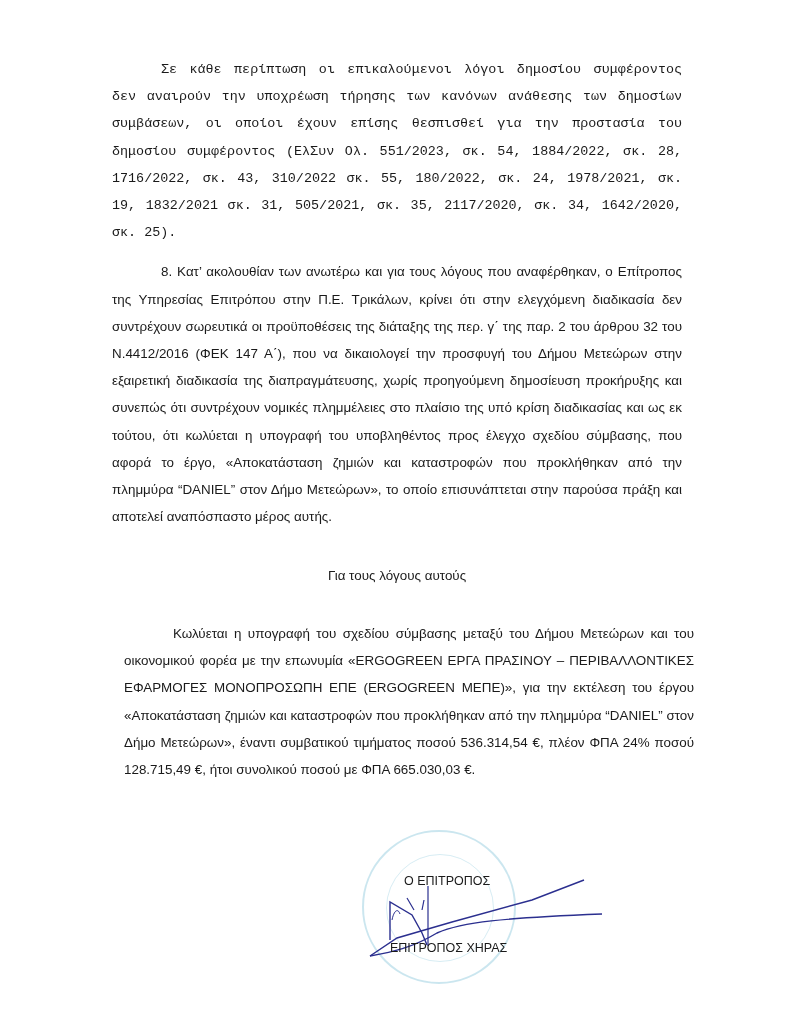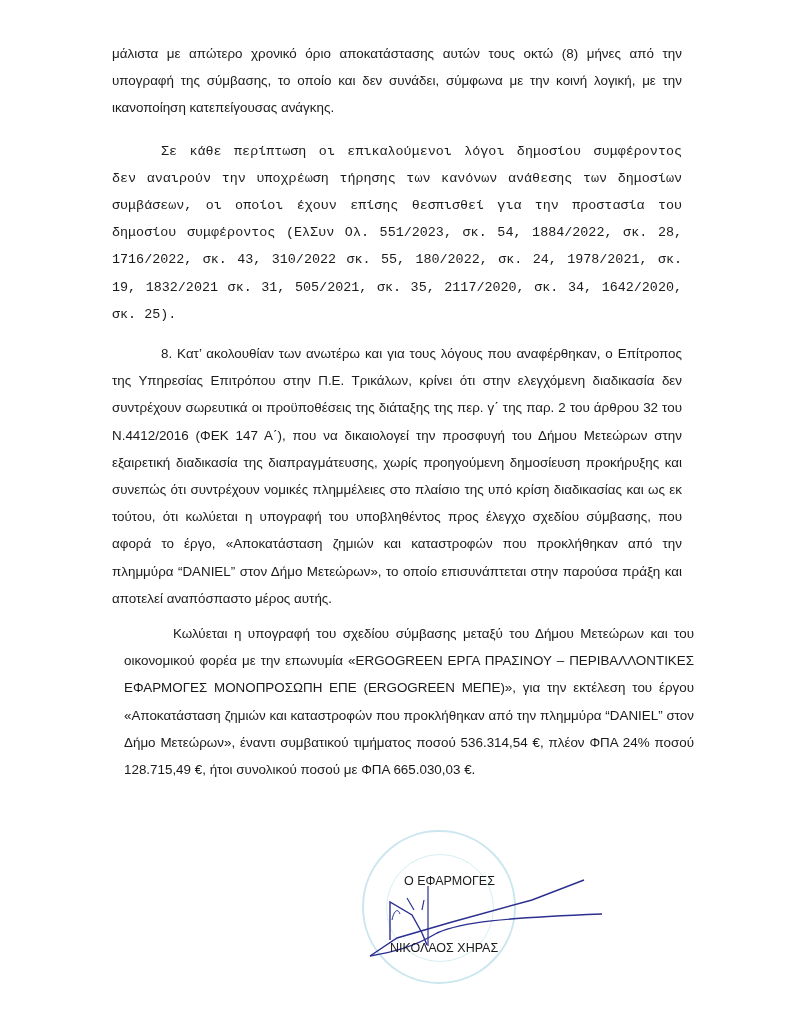--- a/index.html
+++ b/index.html
@@ -19,37 +19,37 @@
   .stamp-inner { position:absolute; left:22px; top:22px; width:106px; height:106px; border-radius:50%;
            border:1px solid rgba(140,200,220,0.35); }
   .sig-title { position:absolute; left:52px; top:44px; font-size:12.5px; color:#1a1a1a; }
   .sig-name { position:absolute; left:38px; top:111px; font-size:12.5px; color:#1a1a1a; }
   .sig-svg { position:absolute; left:0; top:0; }
 </style>
 </head>
 <body>
 
 <div class="page">
-  <p class="para p1">μάλιστα με απώτερο χρονικό όριο αποκατάστασης αυτών τους οκτώ  (8) μήνες από την υπογραφή της σύμβασης, το οποίο και δεν συνάδει, σύμφωνα με την κοινή λογική, με την ικανοποίηση κατεπείγουσας ανάγκης.</p>
   <p class="para indent p2">Σε κάθε περίπτωση οι επικαλούμενοι λόγοι δημοσίου συμφέροντος δεν αναιρούν την υποχρέωση τήρησης των κανόνων ανάθεσης των δημοσίων συμβάσεων, οι οποίοι έχουν επίσης θεσπισθεί για την προστασία του δημοσίου συμφέροντος (ΕλΣυν Ολ. 551/2023, σκ. 54, 1884/2022, σκ. 28, 1716/2022, σκ. 43, 310/2022 σκ. 55, 180/2022, σκ. 24, 1978/2021, σκ. 19, 1832/2021 σκ. 31, 505/2021, σκ. 35, 2117/2020, σκ. 34, 1642/2020, σκ. 25).</p>
   <p class="para indent p3">8. Κατ’ ακολουθίαν των ανωτέρω και για τους λόγους που αναφέρθηκαν, ο Επίτροπος της Υπηρεσίας Επιτρόπου στην Π.Ε. Τρικάλων, κρίνει ότι στην ελεγχόμενη διαδικασία δεν συντρέχουν σωρευτικά οι προϋποθέσεις της διάταξης της περ. γ΄ της παρ. 2 του άρθρου 32 του Ν.4412/2016 (ΦΕΚ 147 Α΄), που να δικαιολογεί την προσφυγή του Δήμου Μετεώρων στην εξαιρετική διαδικασία της διαπραγμάτευσης, χωρίς προηγούμενη δημοσίευση προκήρυξης και συνεπώς ότι συντρέχουν νομικές πλημμέλειες στο πλαίσιο της υπό κρίση διαδικασίας και ως εκ τούτου, ότι  κωλύεται η υπογραφή του υποβληθέντος προς έλεγχο σχεδίου σύμβασης, που αφορά το έργο, «Αποκατάσταση ζημιών και καταστροφών που προκλήθηκαν από την πλημμύρα “DANIEL” στον Δήμο Μετεώρων», το οποίο επισυνάπτεται στην παρούσα πράξη και αποτελεί αναπόσπαστο μέρος αυτής.</p>
 
+  <div class="heading">Για τους λόγους αυτούς</div>
 
   <div class="decision">
     <p class="para indent">Κωλύεται η υπογραφή του σχεδίου σύμβασης μεταξύ του Δήμου Μετεώρων  και του οικονομικού φορέα με την επωνυμία «ERGOGREEN ΕΡΓΑ ΠΡΑΣΙΝΟΥ – ΠΕΡΙΒΑΛΛΟΝΤΙΚΕΣ ΕΦΑΡΜΟΓΕΣ ΜΟΝΟΠΡΟΣΩΠΗ ΕΠΕ (ERGOGREEN ΜΕΠΕ)», για την εκτέλεση του έργου «Αποκατάσταση ζημιών και καταστροφών που προκλήθηκαν από την πλημμύρα “DANIEL” στον Δήμο Μετεώρων», έναντι συμβατικού τιμήματος  ποσού  536.314,54 €, πλέον ΦΠΑ 24% ποσού 128.715,49 €, ήτοι συνολικού ποσού με ΦΠΑ 665.030,03 €.</p>
   </div>
 
   <div class="signature-block">
     <div class="stamp">
       <div class="stamp-inner"></div>
     </div>
-    <div class="sig-title">Ο ΕΦΑΡΜΟΓΕΣ</div>
+    <div class="sig-title">Ο ΕΠΙΤΡΟΠΟΣ</div>
     <svg class="sig-svg" width="260" height="160" viewBox="0 0 260 160">
       <path d="M18 126 L45 108 L 100 92 L 180 70 L 232 50" stroke="#2b2f8f" stroke-width="1.4" fill="none"></path>
       <path d="M18 126 C 40 122, 60 118, 85 103 C 110 92, 150 88, 250 84" stroke="#2b2f8f" stroke-width="1.4" fill="none"></path>
       <path d="M38 110 L 38 72 L 60 85 L 70 103 L 75 115" stroke="#2b2f8f" stroke-width="1.4" fill="none"></path>
       <path d="M55 68 L 62 80 M 70 80 L 72 70" stroke="#2b2f8f" stroke-width="1.2" fill="none"></path>
       <path d="M76 56 L 76 116" stroke="#2b2f8f" stroke-width="1.2" fill="none"></path>
       <path d="M40 90 C 42 80, 46 78, 48 84" stroke="#2b2f8f" stroke-width="1" fill="none"></path>
     </svg>
-    <div class="sig-name">ΝΙΚΟΛΑΟΣ ΧΗΡΑΣ</div>
+    <div class="sig-name">ΕΠΙΤΡΟΠΟΣ ΧΗΡΑΣ</div>
   </div>
 </div>
 
 </body></html>

